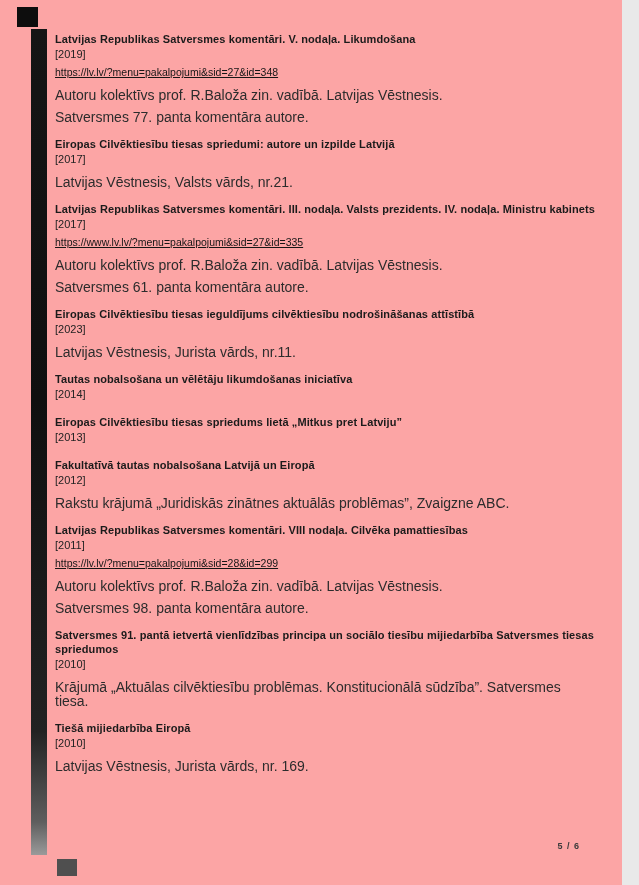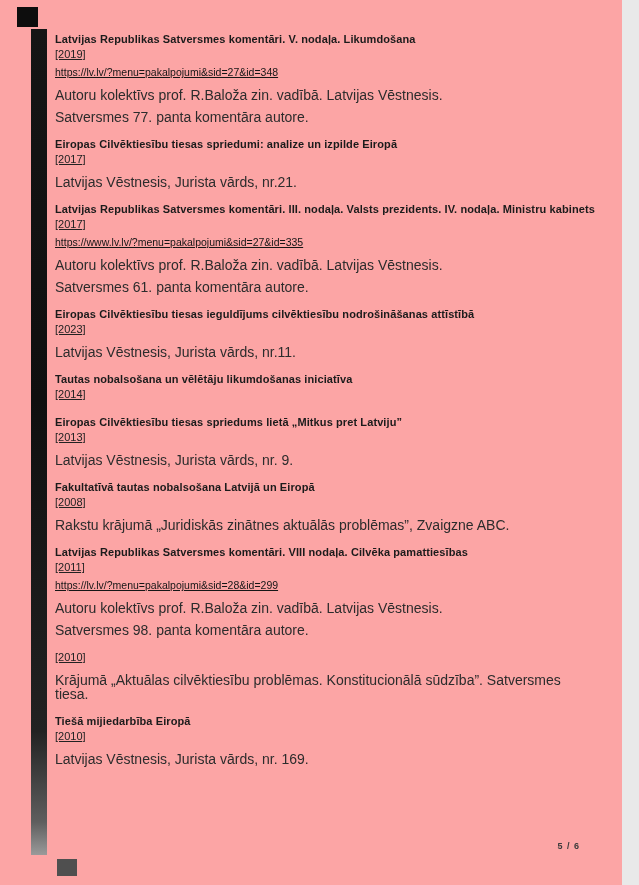--- a/index.html
+++ b/index.html
@@ -33,21 +33,21 @@
   
   .content {
     position: absolute; left: 55px; top: 32px; width: 540px;
   }
   .pub { margin-bottom: 13px; }
   .pub-title {
     font-size: 11px; font-weight: bold; color: #1b1b1b;
     line-height: 14px; letter-spacing: 0.1px;
   }
   .pub-year {
-    font-size: 11px; color: #222; line-height: 15px; margin-top: 1px; text-decoration: underline;
+    font-size: 11px; color: #222; line-height: 15px; margin-top: 1px;
   }
   .pub-url {
     display: inline-block; font-size: 10.5px; color: #161616;
     text-decoration: underline; line-height: 14px; margin-top: 1px;
   }
   .pub-line {
     font-size: 14px; color: #2c2c2c; line-height: 14px; margin-top: 8px;
   }
   .page-number {
     position: absolute; right: 42px; top: 841px;
@@ -58,46 +58,46 @@
 <body>
 
 <div class="page">
   <div class="scan-square-top"></div>
   <div class="scan-bar"></div>
   <div class="scan-square-bottom"></div>
 
   <div class="content" id="pub-list">
       <div class="pub"><div class="pub-title">Latvijas Republikas Satversmes komentāri. V. nodaļa. Likumdošana</div><div class="pub-year">[2019]</div><a class="pub-url" href="#">https://lv.lv/?menu=pakalpojumi&amp;sid=27&amp;id=348</a><div class="pub-line">Autoru kolektīvs prof. R.Baloža zin. vadībā. Latvijas Vēstnesis.</div><div class="pub-line">Satversmes 77. panta komentāra autore.</div></div>
       <div class="pub">
-        <div class="pub-title">Eiropas Cilvēktiesību tiesas spriedumi: analize un izpilde Eiropā</div>
+        <div class="pub-title">Eiropas Cilvēktiesību tiesas spriedumi: autore un izpilde Latvijā</div>
         <div class="pub-year">[2017]</div>
-        <div class="pub-line">Latvijas Vēstnesis, Jurista vārds, nr.21.</div>
+        <div class="pub-line">Latvijas Vēstnesis, Valsts vārds, nr.21.</div>
       </div>
       <div class="pub"><div class="pub-title">Latvijas Republikas Satversmes komentāri. III. nodaļa. Valsts prezidents. IV. nodaļa. Ministru kabinets</div><div class="pub-year">[2017]</div><a class="pub-url" href="#">https://www.lv.lv/?menu=pakalpojumi&amp;sid=27&amp;id=335</a><div class="pub-line">Autoru kolektīvs prof. R.Baloža zin. vadībā. Latvijas Vēstnesis.</div><div class="pub-line">Satversmes 61. panta komentāra autore.</div></div>
       <div class="pub">
         <div class="pub-title">Eiropas Cilvēktiesību tiesas ieguldījums cilvēktiesību nodrošināšanas attīstībā</div>
         <div class="pub-year">[2023]</div>
         <div class="pub-line">Latvijas Vēstnesis, Jurista vārds, nr.11.</div>
       </div>
       <div class="pub">
         <div class="pub-title">Tautas nobalsošana un vēlētāju likumdošanas iniciatīva</div>
         <div class="pub-year">[2014]</div>
       </div>
       <div class="pub">
         <div class="pub-title">Eiropas Cilvēktiesību tiesas spriedums lietā „Mitkus pret Latviju”</div>
         <div class="pub-year">[2013]</div>
-        <div class="pub-line">Latvijas Vēstnesis, Jurista vārds, nr. 9.</div>
       </div>
       <div class="pub">
         <div class="pub-title">Fakultatīvā tautas nobalsošana Latvijā un Eiropā</div>
-        <div class="pub-year">[2008]</div>
+        <div class="pub-year">[2012]</div>
         <div class="pub-line">Rakstu krājumā „Juridiskās zinātnes aktuālās problēmas”, Zvaigzne ABC.</div>
       </div>
       <div class="pub"><div class="pub-title">Latvijas Republikas Satversmes komentāri. VIII nodaļa. Cilvēka pamattiesības</div><div class="pub-year">[2011]</div><a class="pub-url" href="#">https://lv.lv/?menu=pakalpojumi&amp;sid=28&amp;id=299</a><div class="pub-line">Autoru kolektīvs prof. R.Baloža zin. vadībā. Latvijas Vēstnesis.</div><div class="pub-line">Satversmes 98. panta komentāra autore.</div></div>
       <div class="pub">
+        <div class="pub-title">Satversmes 91. pantā ietvertā vienlīdzības principa un sociālo tiesību mijiedarbība Satversmes tiesas spriedumos</div>
         <div class="pub-year">[2010]</div>
         <div class="pub-line">Krājumā „Aktuālas cilvēktiesību problēmas. Konstitucionālā sūdzība”. Satversmes tiesa.</div>
       </div>
       <div class="pub">
         <div class="pub-title">Tiešā mijiedarbība Eiropā</div>
         <div class="pub-year">[2010]</div>
         <div class="pub-line">Latvijas Vēstnesis, Jurista vārds, nr. 169.</div>
       </div>
     </div>
 

